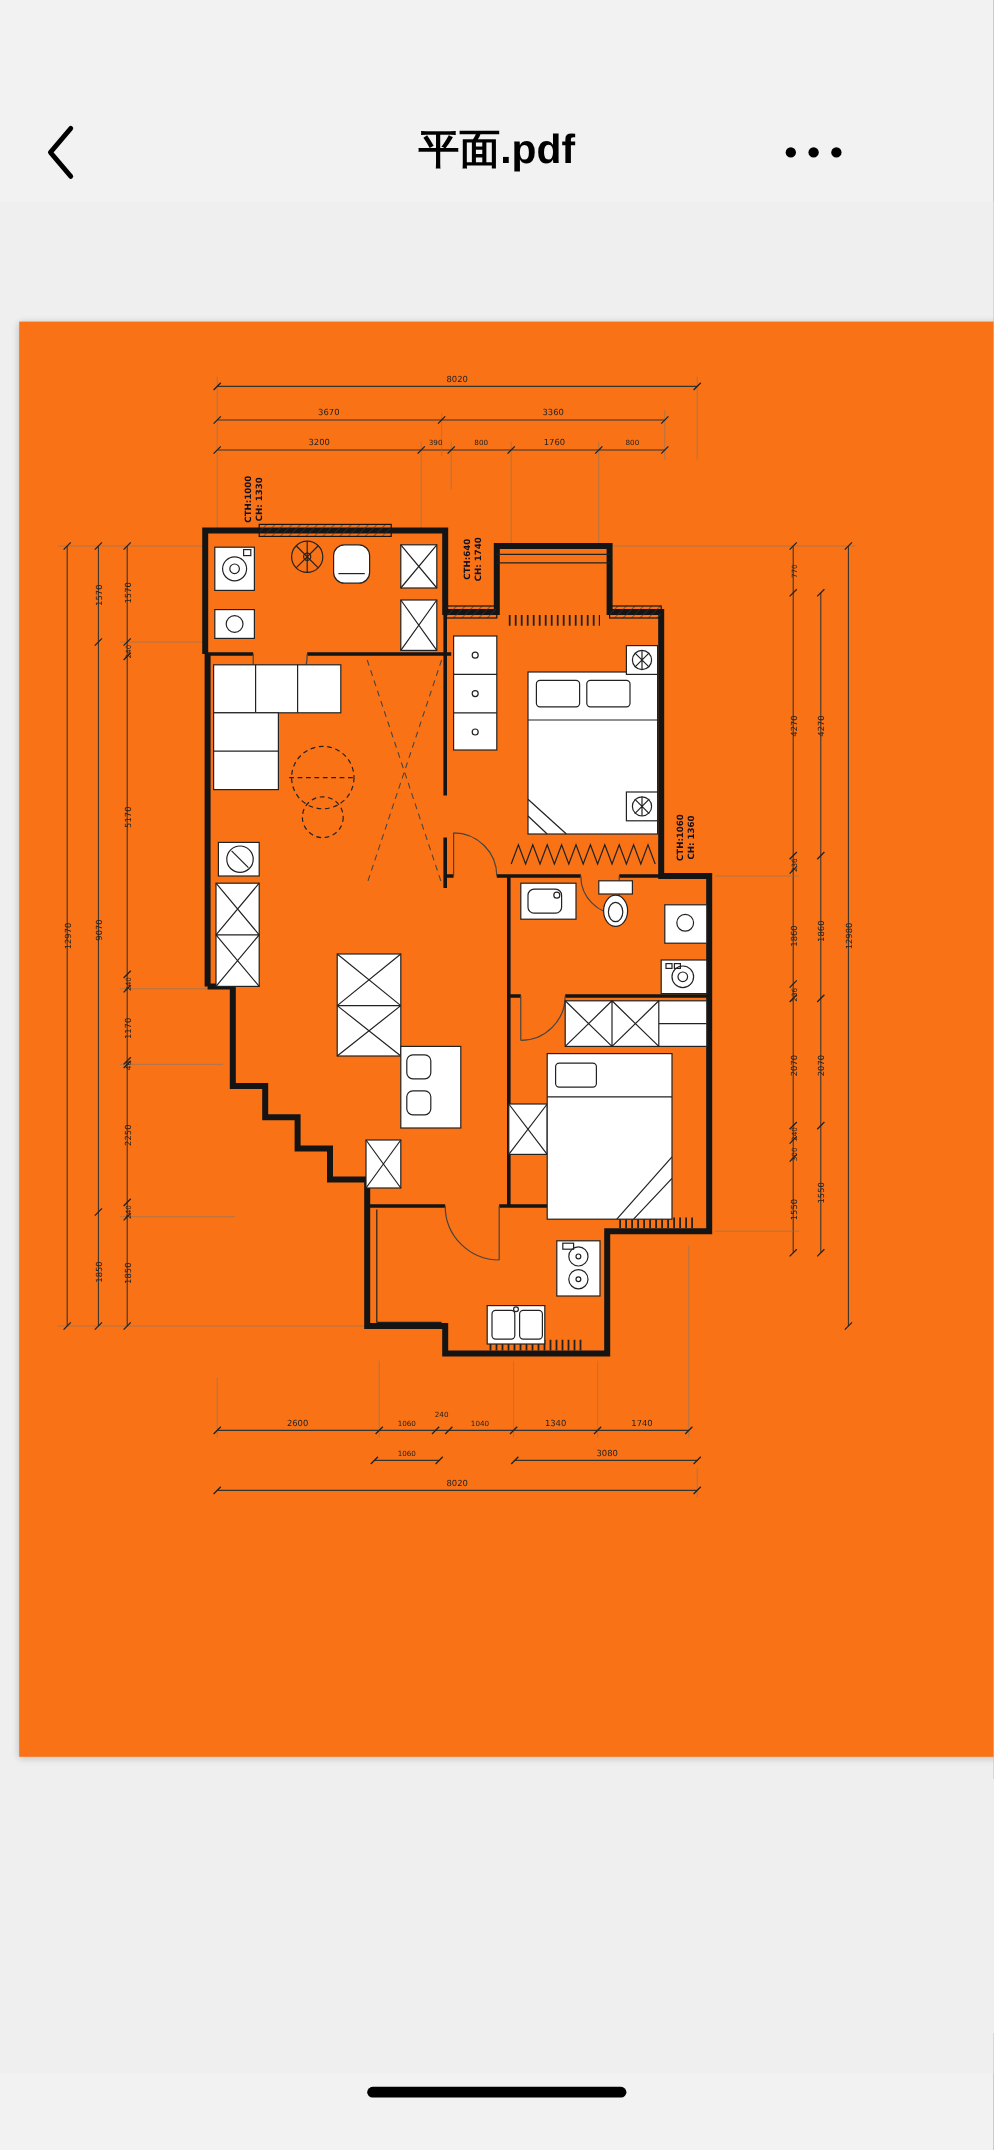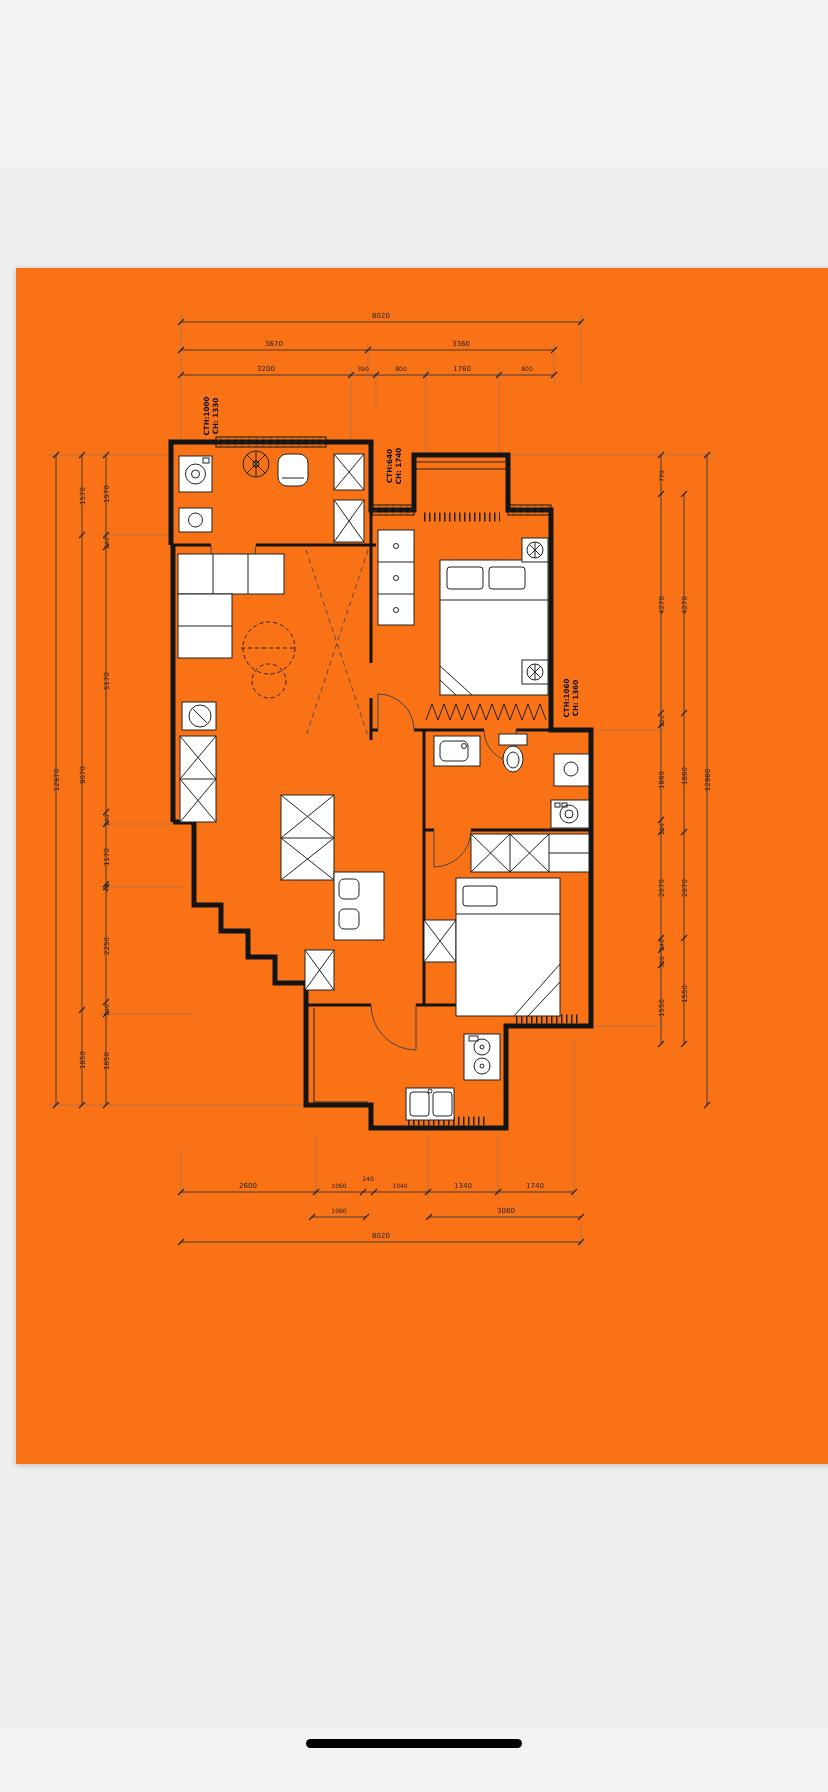--- a/index.html
+++ b/index.html
@@ -34,20 +34,35 @@
   .door{stroke:#444;stroke-width:1;fill:none;}
   .dash{stroke:#444;stroke-width:.9;fill:none;stroke-dasharray:5 4;}
   .rad{stroke:#222;stroke-width:9;stroke-dasharray:1.5 3.5;fill:none;}
 </style>
 </head>
 <body>
 
 <div class="screen">
 
 
+  <div class="nav-bar">
+    <button class="back-button">
+      <svg width="26" height="46" viewBox="0 0 26 46">
+        <path d="M22 3 L5 23 L22 43" stroke="#000" stroke-width="4" fill="none" stroke-linecap="round" stroke-linejoin="round"></path>
+      </svg>
+    </button>
+    <div class="nav-title">平面.pdf</div>
+    <button class="more-button">
+      <svg width="52" height="14" viewBox="0 0 52 14">
+        <circle cx="7" cy="7" r="4.3" fill="#000"></circle>
+          <circle cx="26" cy="7" r="4.3" fill="#000"></circle>
+          <circle cx="45" cy="7" r="4.3" fill="#000"></circle>
+      </svg>
+    </button>
+  </div>
 
   <div class="content">
     <div class="pdf-page">
       <svg class="plan-svg" viewBox="0 0 828 1034">
         <defs>
           <pattern id="hatch" width="5" height="5" patternUnits="userSpaceOnUse" patternTransform="rotate(45)">
             <line x1="0" y1="0" x2="0" y2="5" stroke="#333" stroke-width="1"></line>
           </pattern>
         </defs>
 

